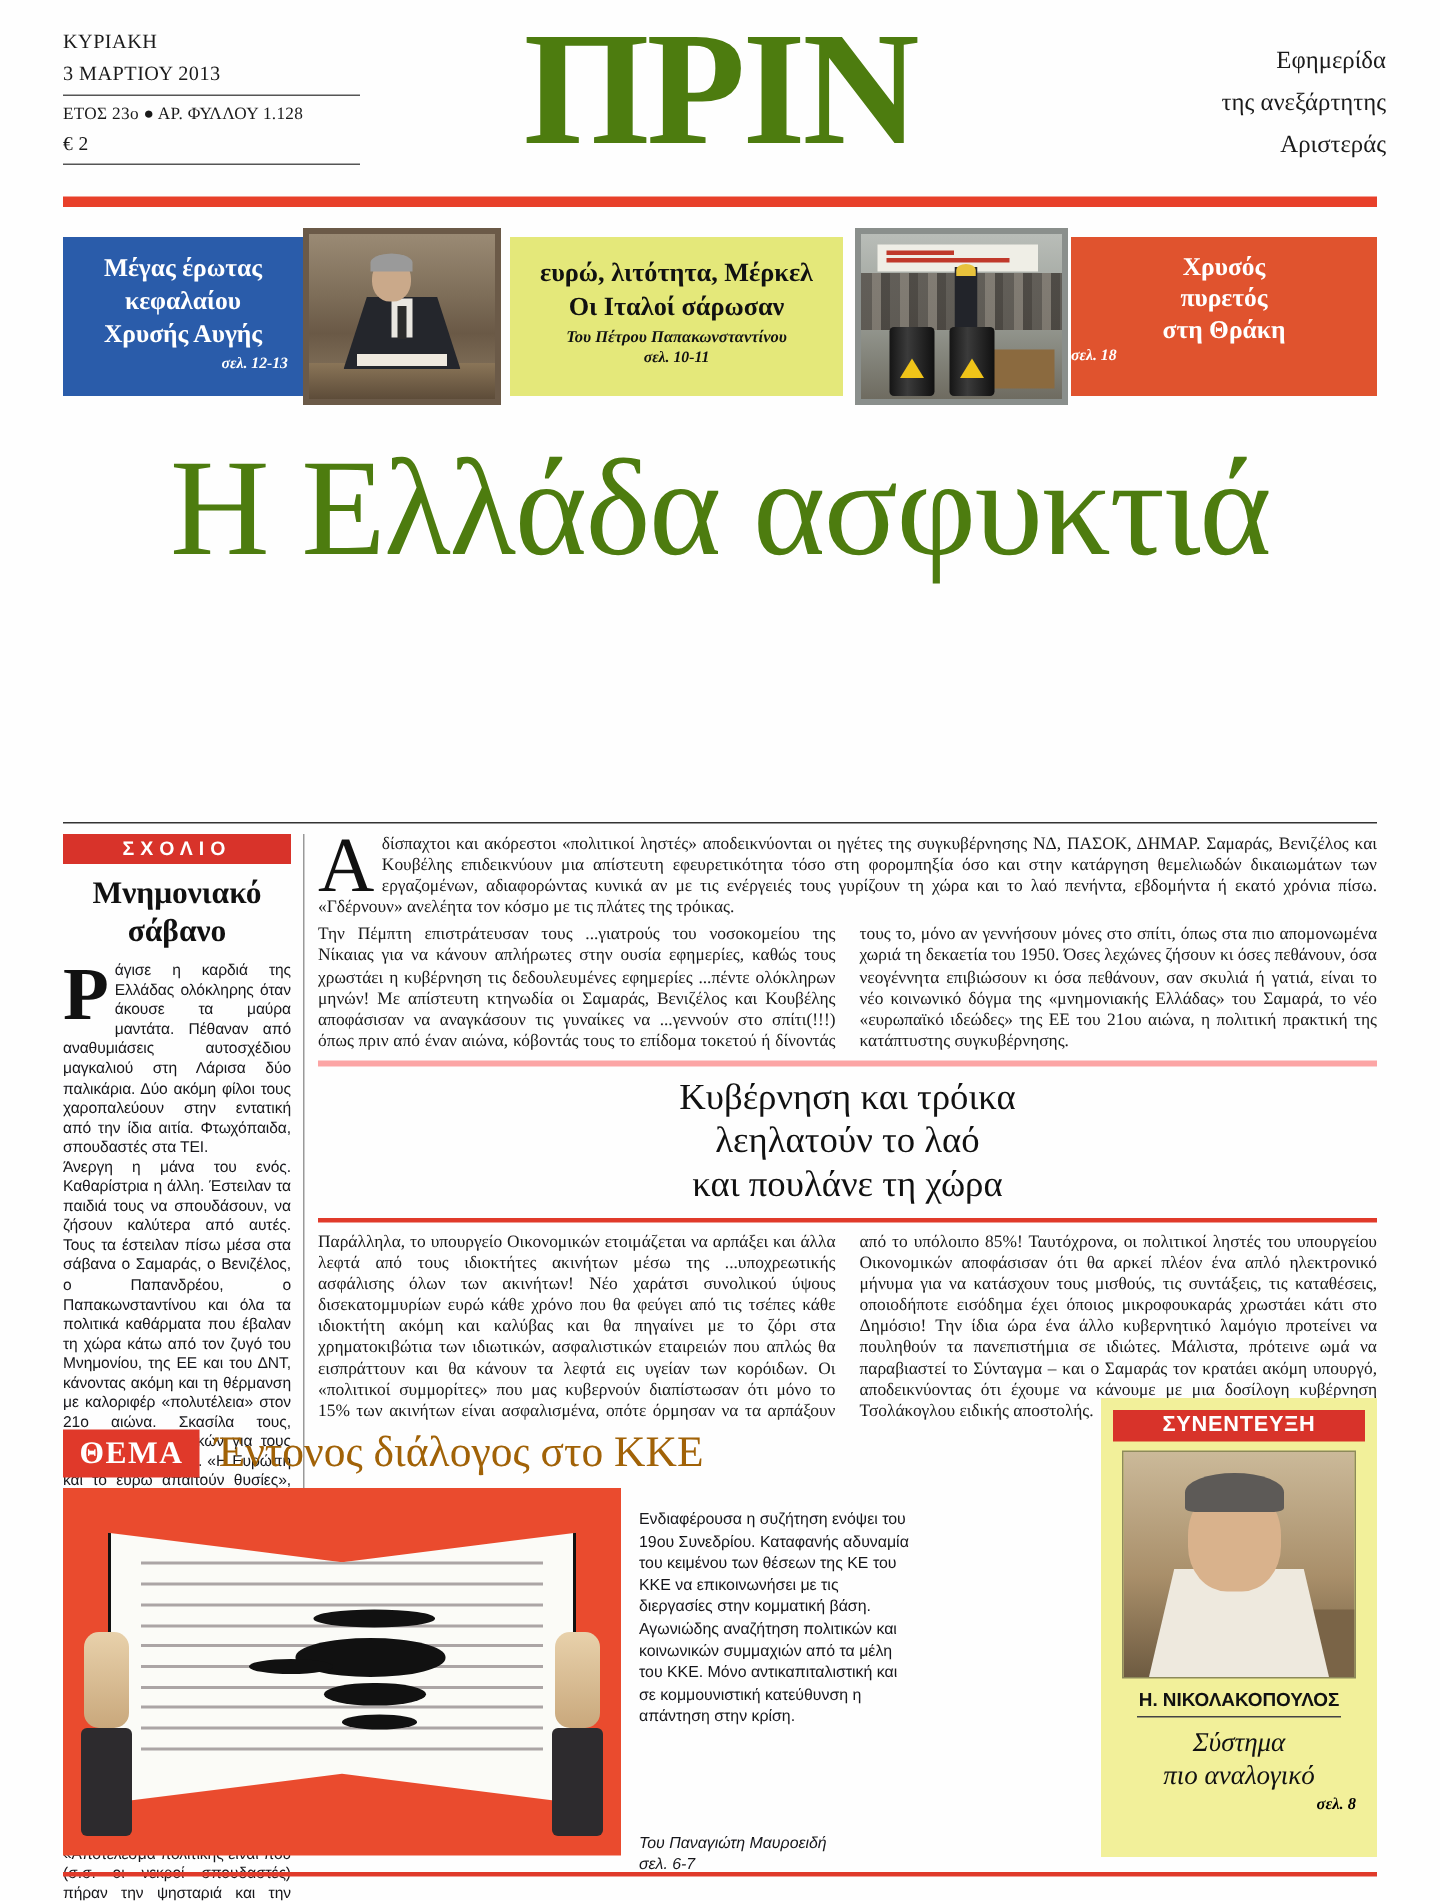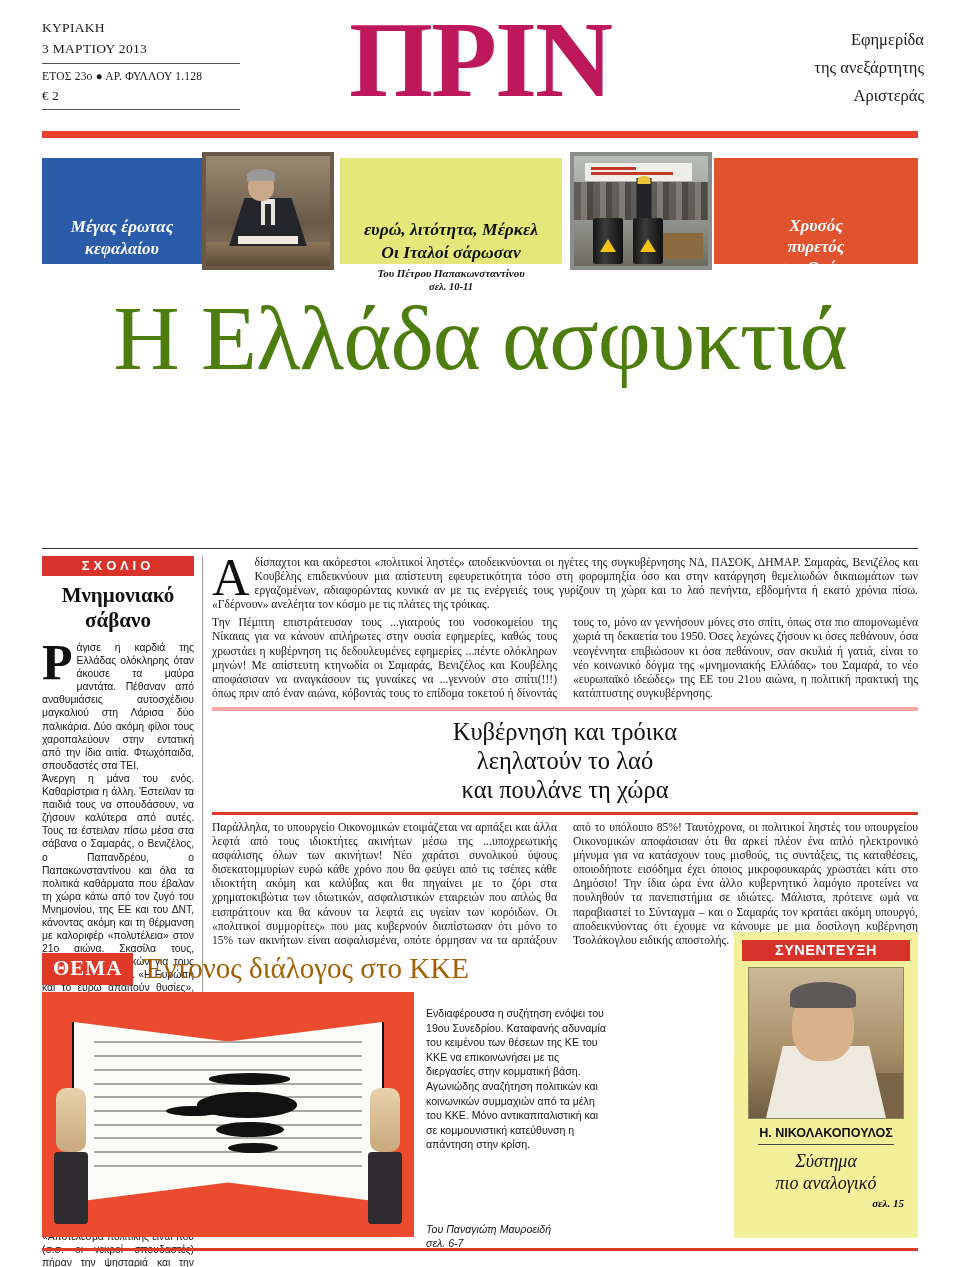--- a/index.html
+++ b/index.html
@@ -54,21 +54,21 @@
   .mast-title {
     position: absolute;
     left: 0; top: 2px;
     width: 960px;
     text-align: center;
     font-family: "Liberation Serif", serif;
     font-weight: bold;
     font-size: 108px;
     line-height: 115px;
     letter-spacing: -2px;
-    color: #be185d;
+    color: #4d7c0f;
   }
   .mast-right {
     position: absolute;
     right: 36px; top: 26px;
     width: 190px;
     text-align: right;
     font-family: "Liberation Serif", serif;
     font-size: 16.5px;
     line-height: 28px;
     color: #1a1a1a;
@@ -116,27 +116,25 @@
     background: #8a8f8c;
     overflow: hidden;
   }
   .t-red {
     left: 672px; width: 204px;
     background: #e0532e;
     color: #fff;
   }
   .teaser .tt {
     font-family: "Liberation Serif", serif;
-    font-style: italic;
     font-weight: bold;
     font-size: 17px;
     line-height: 22px;
     text-align: center;
     padding-top: 10px;
-    margin-top: 48px;
   }
   .t-yellow .tt { font-size: 17.5px; line-height: 23px; padding-top: 12px;}
   .t-red .tt { font-size: 17px; line-height: 21px; padding-top: 9px; text-align: center;}
   .teaser .byline {
     font-family: "Liberation Serif", serif;
     font-style: italic;
     font-weight: bold;
     font-size: 11px;
     text-align: center;
     margin-top: 3px;
@@ -730,18 +728,18 @@
         <div class="shirt"></div>
         <div class="face"></div>
         <div class="hair"></div>
       </div>
       <div class="iv-name">Η. ΝΙΚΟΛΑΚΟΠΟΥΛΟΣ</div>
       <div class="iv-rule"></div>
       <div class="iv-head">
         <div>Σύστημα</div>
         <div>πιο αναλογικό</div>
       </div>
-      <div class="iv-pg">σελ. 15</div>
+      <div class="iv-pg">σελ. 8</div>
     </div>
   </div>
 
   <div class="bottom-redline"></div>
 </div>
 
 </body></html>

